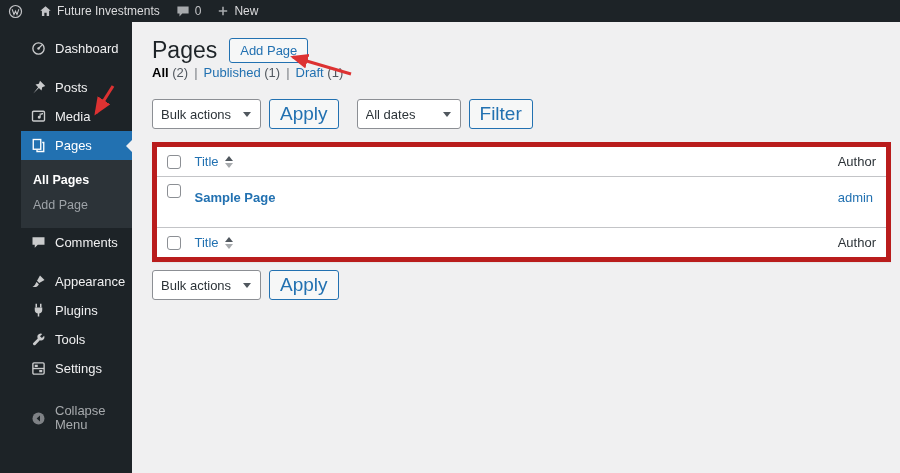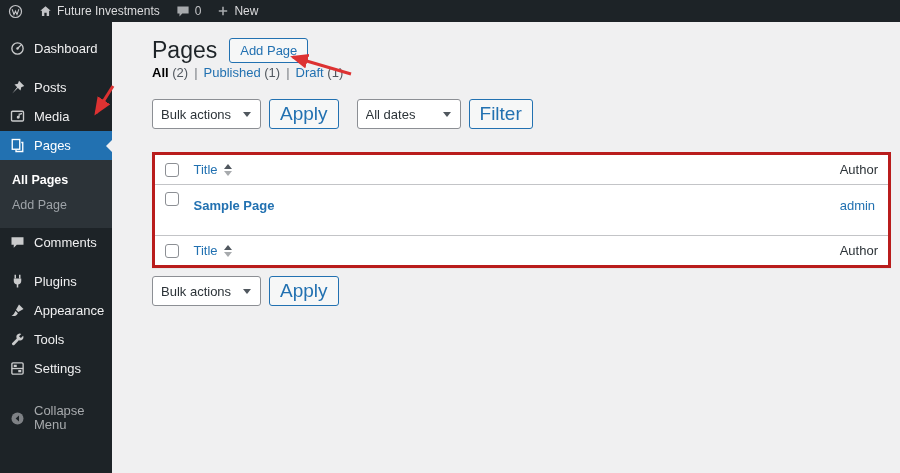--- a/index.html
+++ b/index.html
@@ -17,23 +17,24 @@
     display:flex; align-items:center; z-index:20; 
   }
   .ab-item { display:flex; align-items:center; gap:5px; padding:0 8px; height:100%; cursor:pointer; }
   .ab-item svg { display:block; }
   .ab-site-name { color:#dcdcde; }
   .ab-new-label { color:#dcdcde; }
   .ab-count { color:#c3c4c7; }
 
   
   .sidebar {
-    position:absolute; top:22px; left:0; bottom:0; width:112px;
+    position:absolute; top:22px; left:0; bottom:0; width:132px;
     background:#1d2327; color:#f0f0f1; font-size:13px; z-index:10;
     padding-top:12px;
+    padding-left:21px;
   }
   .menu-item {
     display:flex; align-items:center; gap:9px; padding:7px 10px;
     color:#f0f0f1; cursor:pointer; position:relative; line-height:14px;
   }
   .menu-item svg { width:15px; height:15px; flex:none; opacity:.82; }
   .menu-sep { height:10px; }
   .menu-item.active { background:#2271b1; color:#fff; }
   .menu-item.active svg { opacity:1; }
   .menu-item.active::after {
@@ -80,22 +81,22 @@
   .button {
     height:30px; padding:0 10px; font-size:19px; cursor:pointer;
     background:#f6f7f7; color:#2271b1; border:1px solid #2271b1; border-radius:3px;
     font-family:"Liberation Sans", sans-serif;
   }
   .dates-wrap { margin-left:10px; }
 
   
   table.wp-list-table {
     border-collapse:collapse; width:100%; background:#fff;
-    border:3px solid #b91c1c; box-shadow:0 1px 1px rgba(0,0,0,.04);
-    margin-top:23px; font-size:13px; table-layout:auto;
+    border:5px solid #b91c1c; box-shadow:0 1px 1px rgba(0,0,0,.04);
+    margin-top:13px; font-size:13px; table-layout:auto;
   }
   .wp-list-table th { text-align:left; font-weight:400; color:#2c3338; padding:7px 10px; }
   .wp-list-table thead th { border-bottom:1px solid #c3c4c7; }
   .wp-list-table tfoot th { border-top:1px solid #c3c4c7; }
   .check-column { width:30px; padding:7px 0 7px 10px !important; }
   input[type="checkbox"] {
     appearance:none; -webkit-appearance:none; width:14px; height:14px; margin:0;
     border:1px solid #8c8f94; border-radius:3px; background:#fff; cursor:pointer; display:block;
   }
   .col-title-link { color:#2271b1; cursor:pointer; display:inline-flex; align-items:center; }
@@ -189,33 +190,33 @@
   <div class="menu-item">
     <svg viewBox="0 0 20 20" fill="currentColor">
       <path d="M2 3 h16 v10 h-9 l-4 4 v-4 h-3 z"></path>
     </svg>
     <span>Comments</span>
   </div>
 
   <div class="menu-sep"></div>
 
   <div class="menu-item">
-    <svg viewBox="0 0 20 20">
-      <path d="M7 1 v5 M13 1 v5" stroke="currentColor" stroke-width="2" fill="none"></path>
-      <path d="M5 6 h10 v3 a5 5 0 0 1 -4 4.9 V18 h-2 v-4.1 A5 5 0 0 1 5 9 z" fill="currentColor"></path>
-    </svg>
-    <span>Plugins</span>
-  </div>
-
-  <div class="menu-item">
     <svg viewBox="0 0 20 20" fill="currentColor">
       <path d="M12 2 L18 8 L11 12 L8 9 Z"></path>
       <path d="M7.5 10.5 C5.5 12.5 6.5 14.5 2 17 C7 18.5 9.5 15.5 10.5 13.5 Z"></path>
     </svg>
     <span>Appearance</span>
+  </div>
+
+  <div class="menu-item">
+    <svg viewBox="0 0 20 20">
+      <path d="M7 1 v5 M13 1 v5" stroke="currentColor" stroke-width="2" fill="none"></path>
+      <path d="M5 6 h10 v3 a5 5 0 0 1 -4 4.9 V18 h-2 v-4.1 A5 5 0 0 1 5 9 z" fill="currentColor"></path>
+    </svg>
+    <span>Plugins</span>
   </div>
 
 
   <div class="menu-item">
     <svg viewBox="0 0 20 20" fill="currentColor">
       <path d="M13 2 a4.5 4.5 0 0 0 -4 6.5 L3 14.5 a2 2 0 0 0 2.8 2.8 L11.8 11 A4.5 4.5 0 0 0 17.5 5 L14.5 8 L12 5.5 L15 2.5 A4.5 4.5 0 0 0 13 2 z"></path>
     </svg>
     <span>Tools</span>
   </div>
 

